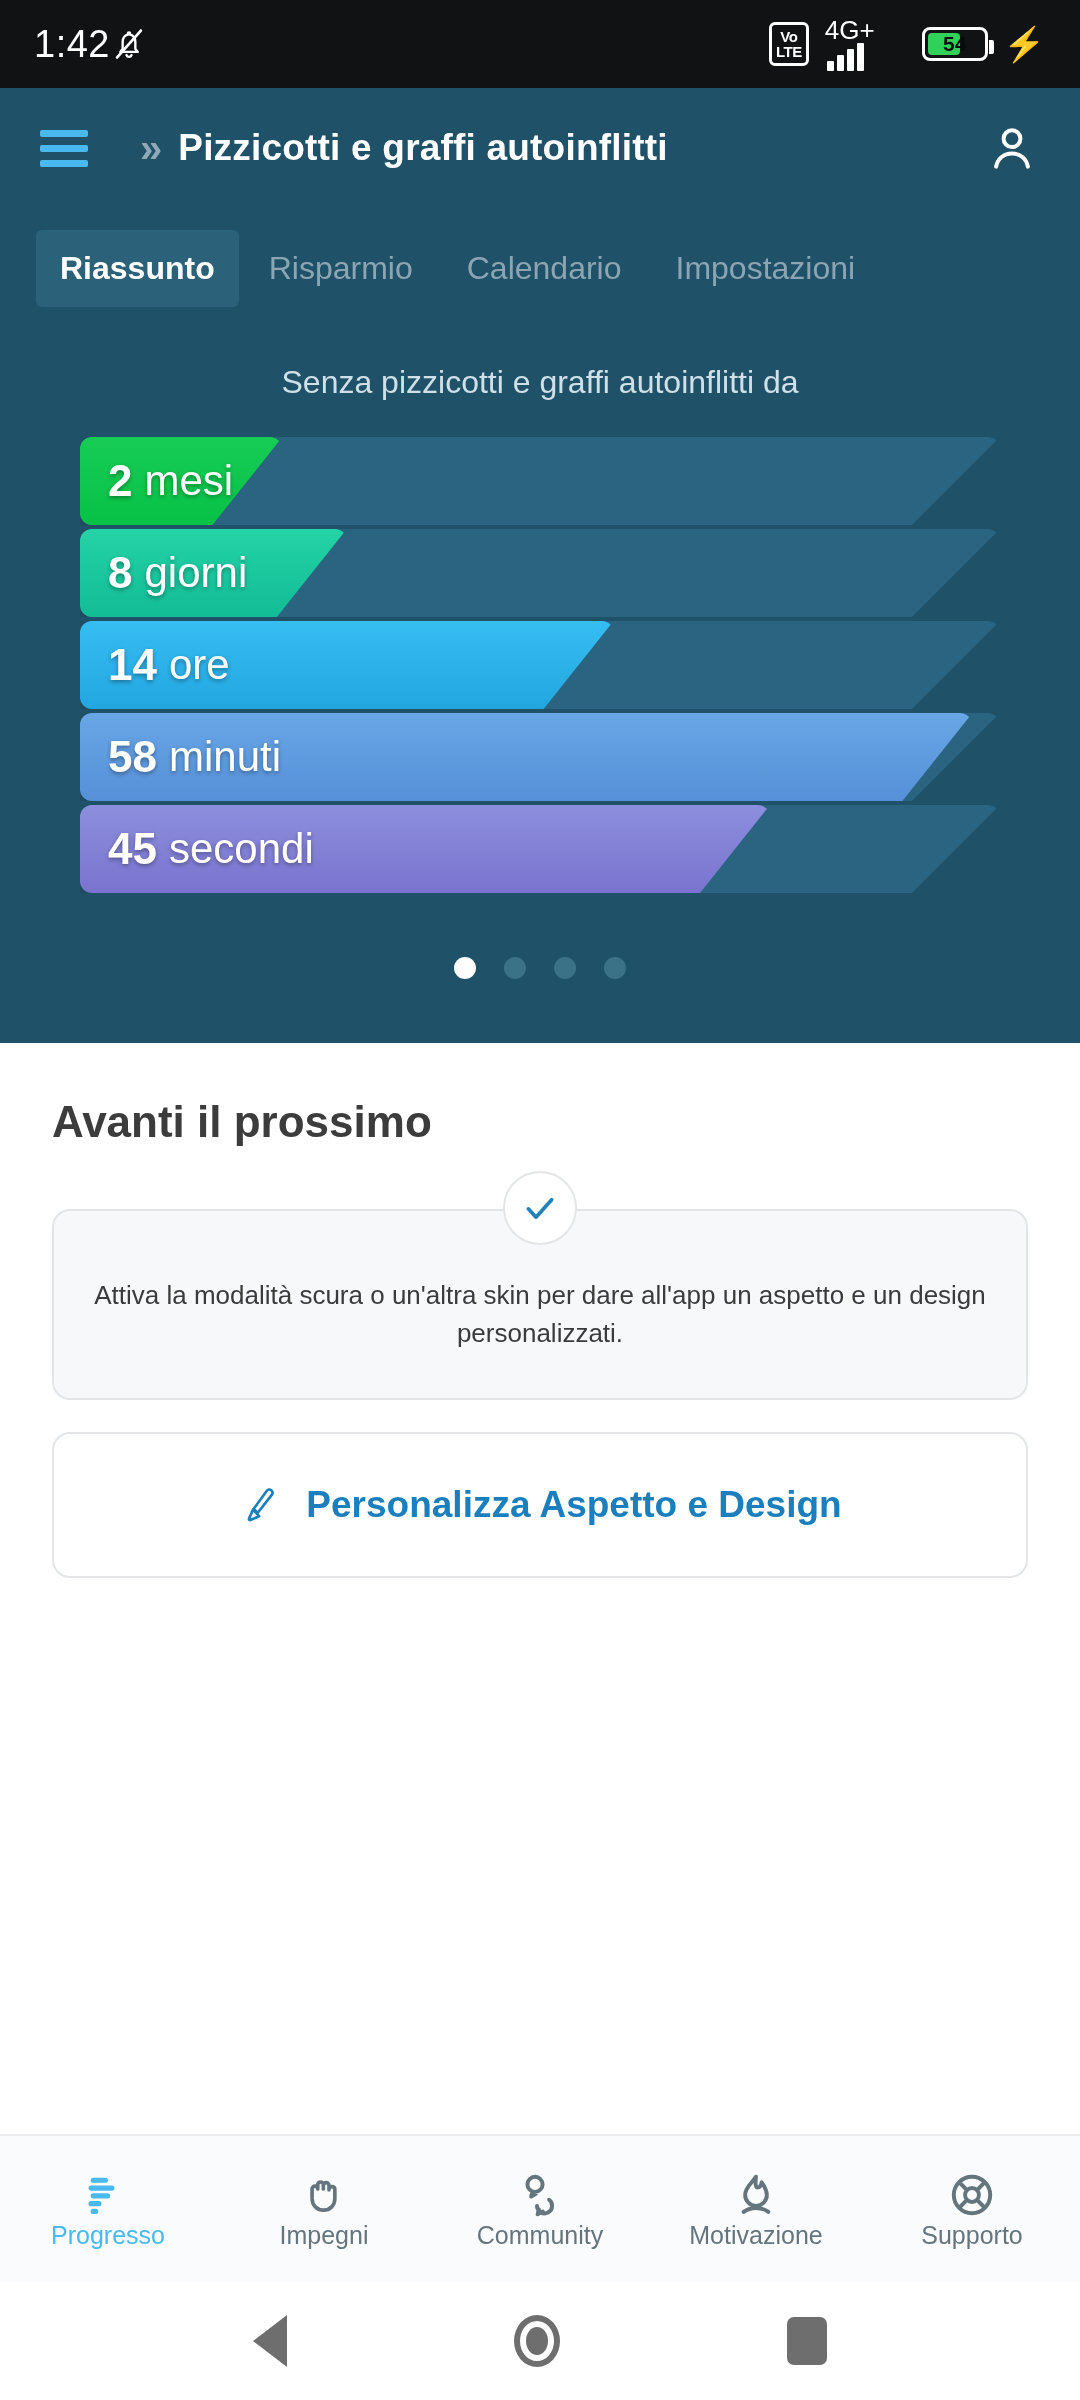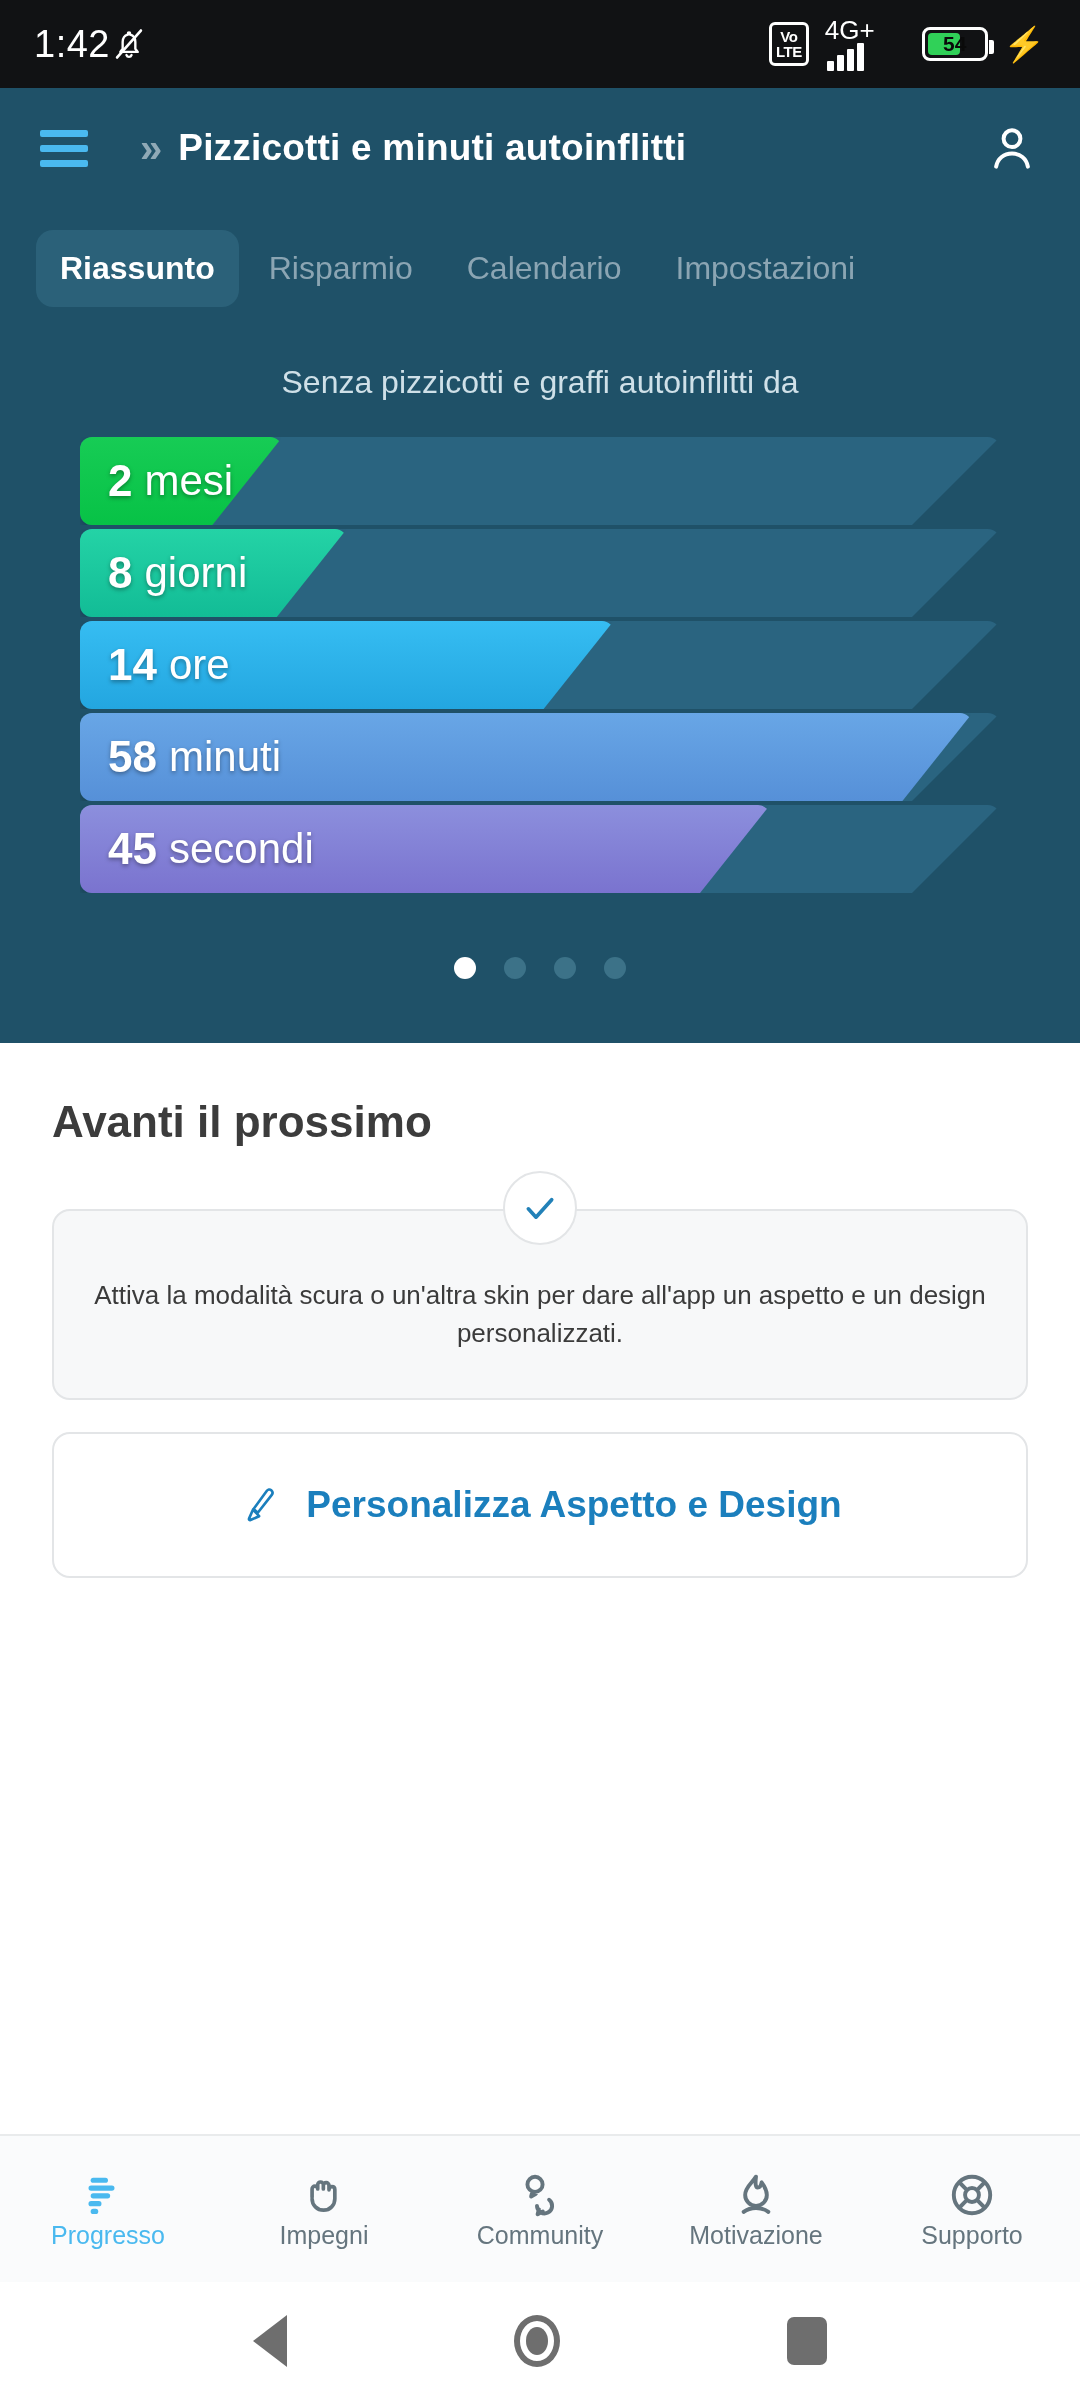--- a/index.html
+++ b/index.html
@@ -46,21 +46,21 @@
   .appbar{ height:120px; display:flex; align-items:center; padding:0 40px; }
   .hamburger{ width:48px; display:flex; flex-direction:column; gap:8px; cursor:pointer; }
   .hamburger i{ display:block; height:7px; border-radius:2px; background:#4ab9ef; }
   .chev{ color:#8fa9b6; font-size:40px; margin-left:52px; margin-right:16px; line-height:1; font-weight:bold;}
   .apptitle{ color:#fff; font-size:37px; font-weight:bold; letter-spacing:.2px; }
   .spacer{ flex:1; }
   .account{ width:56px; height:56px; }
 
   .tabs{ display:flex; align-items:center; padding:0 36px; gap:6px; height:120px; }
   .tab{
-    font-size:32px; color:#8ba5b3; padding:20px 24px; border-radius:17px; white-space:nowrap;
+    font-size:32px; color:#8ba5b3; padding:20px 24px; border-radius:6px; white-space:nowrap;
   }
   .tab.active{ background:#2b6179; color:#ffffff; font-weight:bold; }
 
   .sub{ text-align:center; color:#cfe0e8; font-size:32px; padding:36px 0 22px; }
 
   
   .bars-wrap{ padding:8px 80px 0 80px; }
   .barrow{ position:relative; height:94px; margin-bottom:0px; }
   .barrow + .barrow{ margin-top:-2px; }
   .track, .fill{
@@ -165,21 +165,21 @@
 
   <div class="teal">
 
     <div class="appbar">
       <div class="hamburger">
           <i></i>
           <i></i>
           <i></i>
         </div>
       <div class="chev">»</div>
-      <div class="apptitle">Pizzicotti e minuti autoinflitti</div>
+      <div class="apptitle">Pizzicotti e graffi autoinflitti</div>
       <div class="spacer"></div>
       <svg class="account" viewBox="0 0 24 24">
         <circle cx="12" cy="8" r="3.6" fill="none" stroke="#ffffff" stroke-width="1.7"></circle>
         <path d="M5.2 20c.6-3.6 3.4-5.6 6.8-5.6s6.2 2 6.8 5.6" fill="none" stroke="#ffffff" stroke-width="1.7" stroke-linecap="round"></path>
       </svg>
     </div>
 
     <div class="tabs">
       <div class="tab active">Riassunto</div>
       <div class="tab">Risparmio</div>

